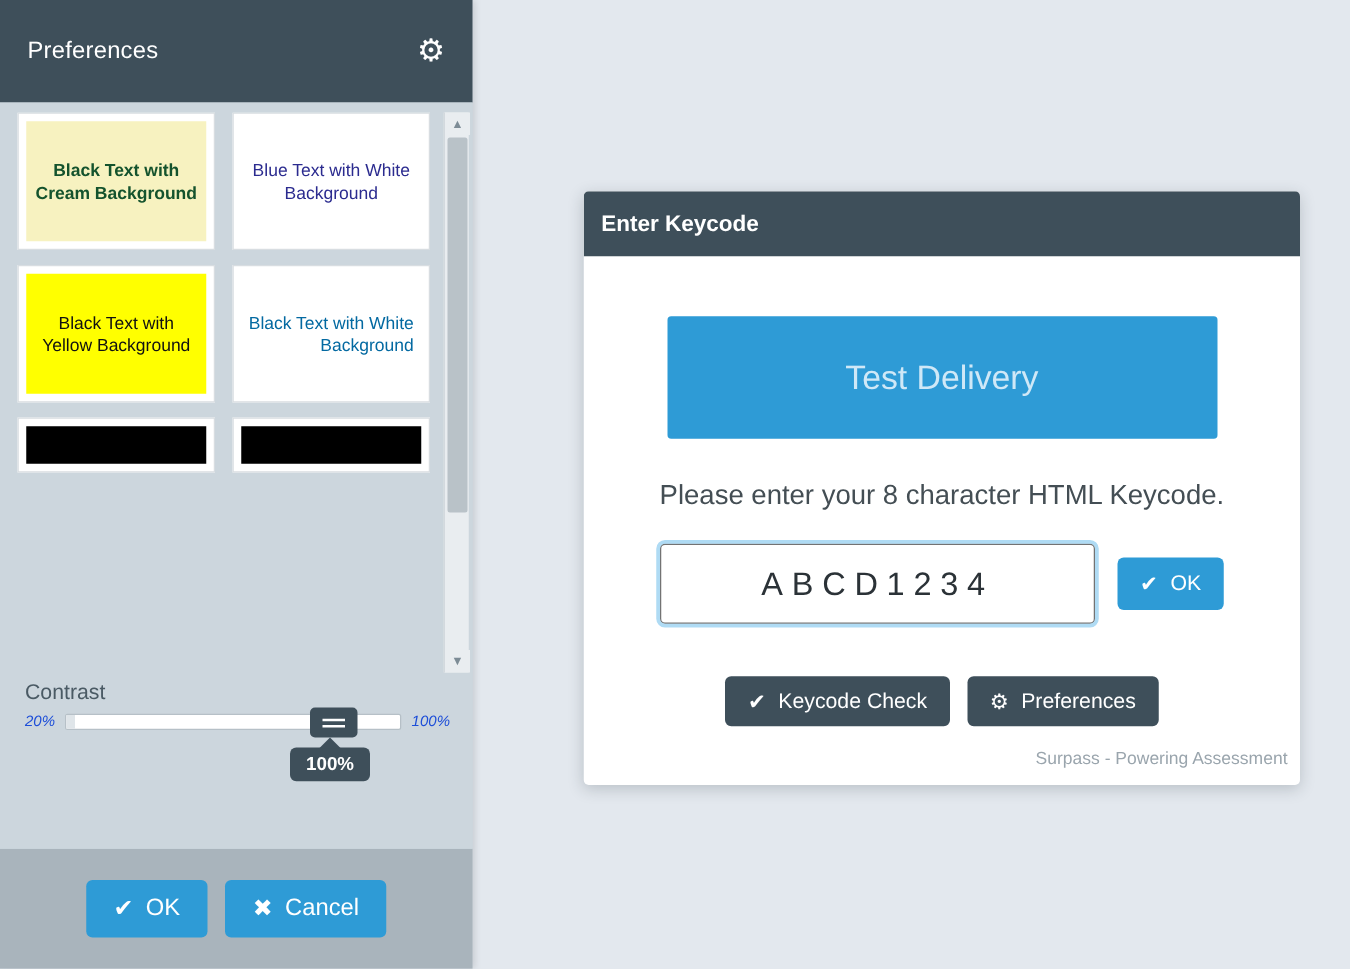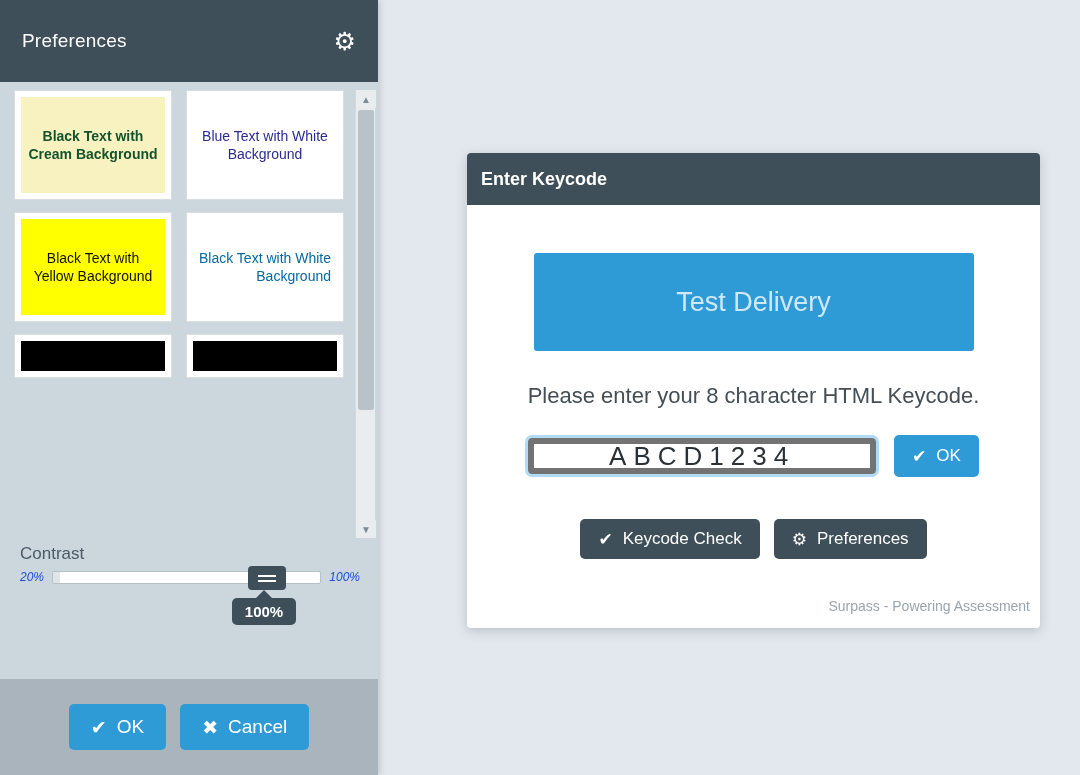--- a/index.html
+++ b/index.html
@@ -180,22 +180,22 @@
   }
   #keycode-instruction {
     text-align: center; margin-top: 32px;
     font-size: 22px; color: #444e54;
   }
   #keycode-input-row {
     display: flex; align-items: center; justify-content: center;
     gap: 18px; margin-top: 26px;
   }
   #keycode-input {
-    width: 348px; height: 36px;
-    border: 6px solid #737373; border-radius: 4px;
+    width: 348px; height: 64px;
+    border: 1px solid #737373; border-radius: 4px;
     outline: 3px solid rgba(110,190,235,0.55);
     font-family: "Liberation Sans", sans-serif;
     font-size: 26px; text-align: center; letter-spacing: 7px;
     color: #2b3237; background: #ffffff;
     padding: 0 6px;
   }
   #dialog-actions {
     display: flex; justify-content: center; gap: 14px; margin-top: 42px;
   }
   #dialog-brand {

